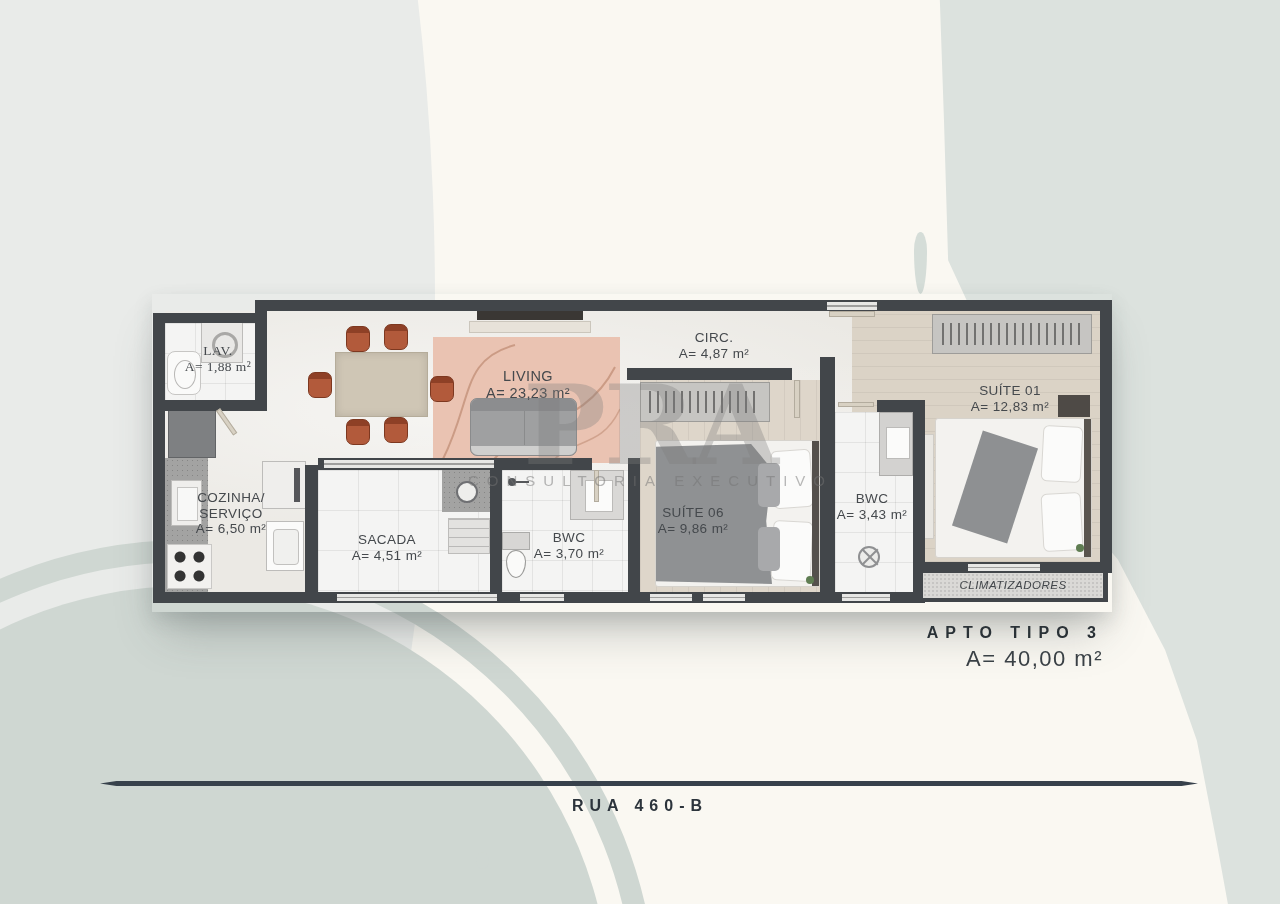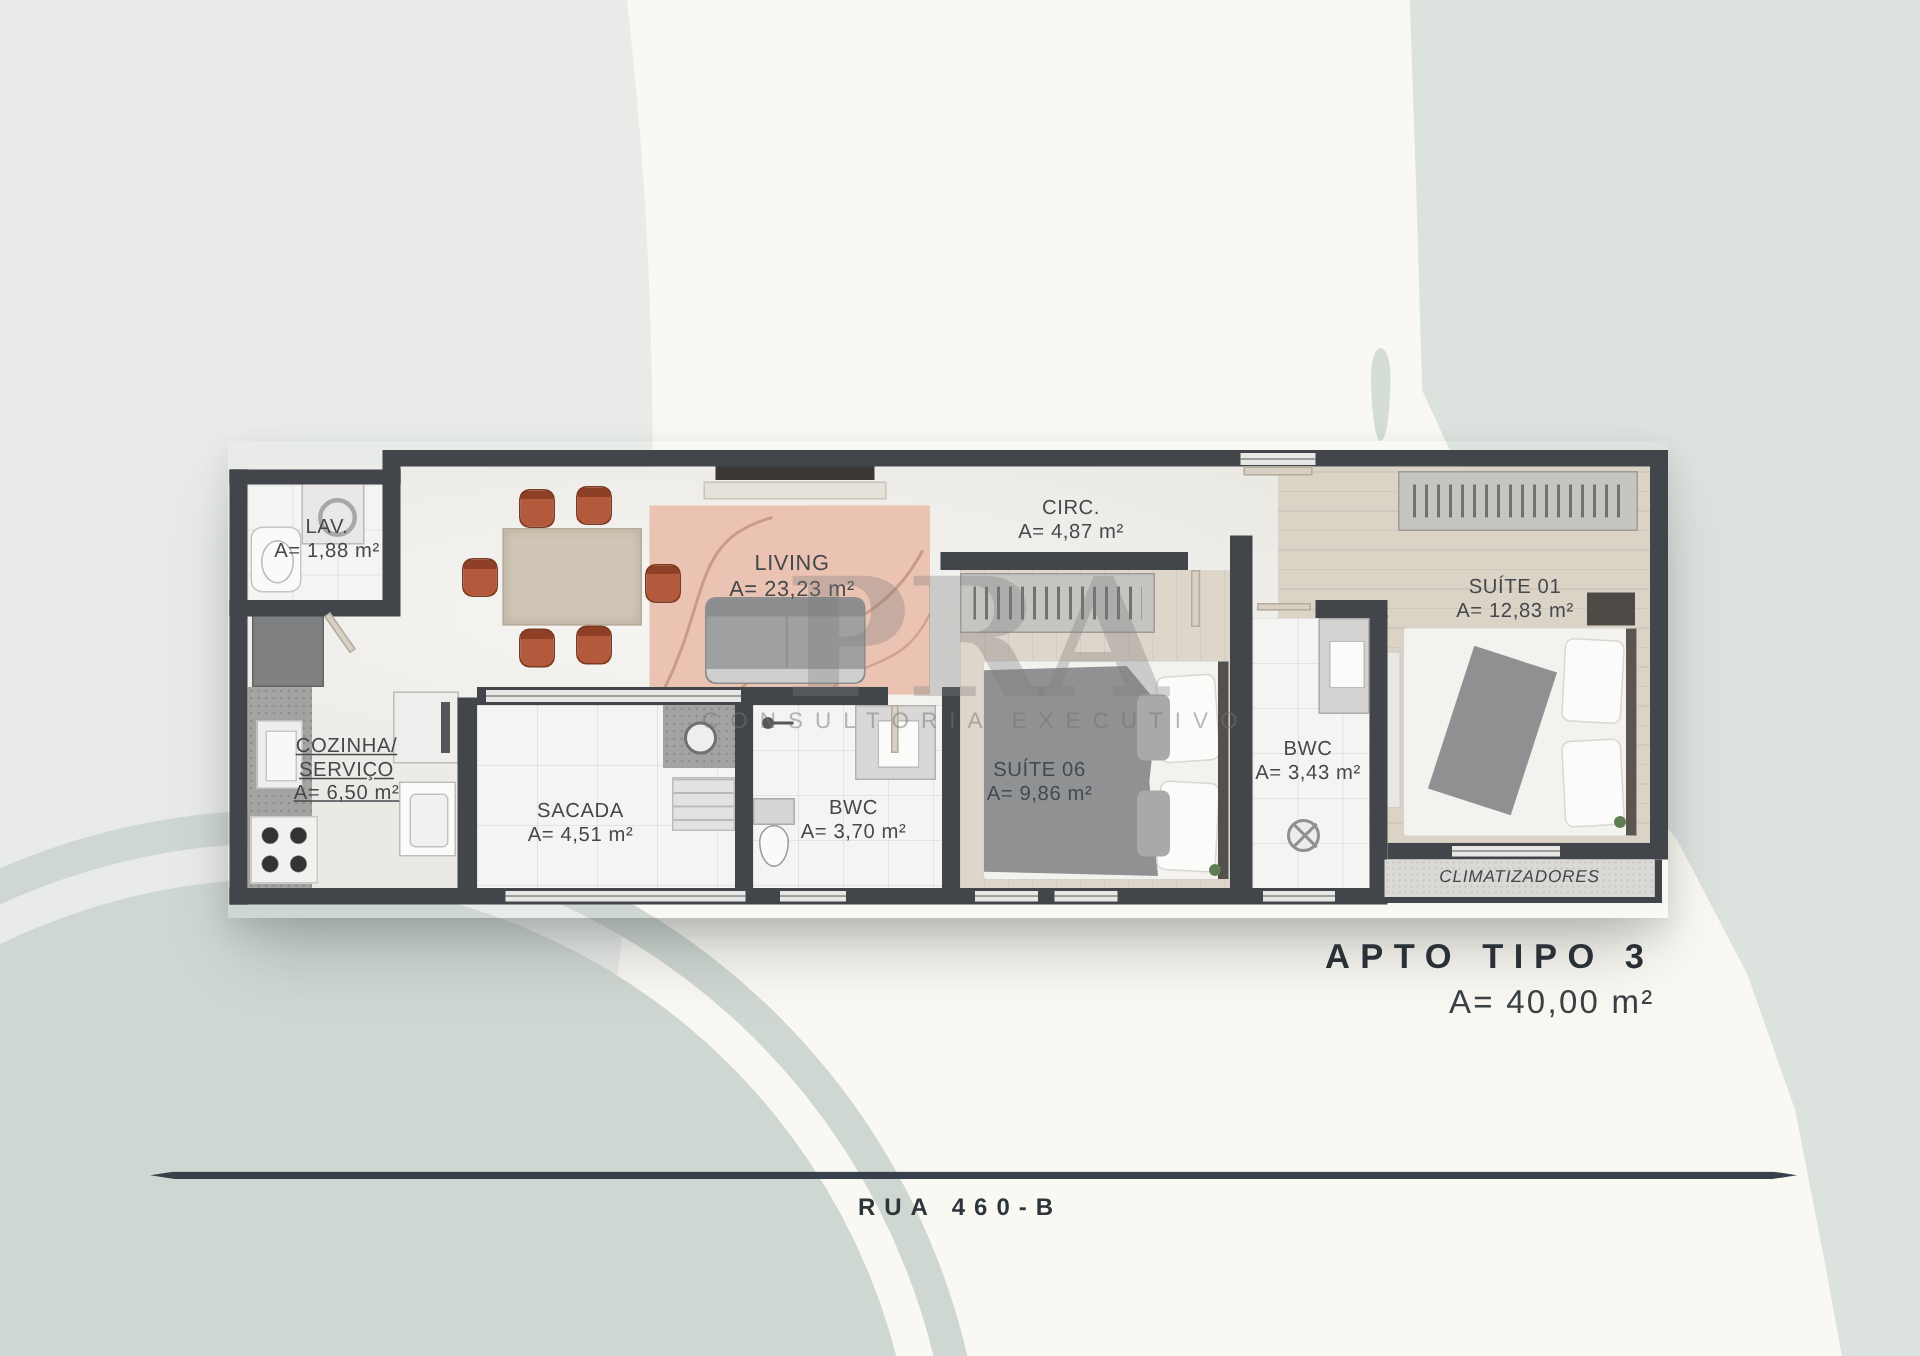--- a/index.html
+++ b/index.html
@@ -14,42 +14,42 @@
   .bg-ring{left:-283px;top:540px;width:940px;height:940px;border-radius:50%;border:22px solid #cfd7d2;background:transparent;z-index:3;box-sizing:border-box;}
   .bg-droplet{left:914px;top:232px;width:13px;height:62px;background:#d5ddd8;border-radius:50% 50% 50% 50%/30% 30% 70% 70%;z-index:3;}
   .bg-dot{left:476px;top:852px;width:13px;height:17px;background:#cfd7d2;border-radius:50%;z-index:3;}
   
   .street-line{left:100px;top:781px;width:1098px;height:5px;background:#37414b;z-index:6;
     clip-path:polygon(0 50%,1.5% 0,98.5% 0,100% 50%,98.5% 100%,1.5% 100%);}
   .street-label{left:640px;top:797px;transform:translateX(-50%);font-size:16px;font-weight:bold;
     letter-spacing:6px;color:#2c343c;z-index:7;white-space:nowrap;}
   
   .apto{right:177px;top:624px;text-align:right;z-index:7;}
-  .apto .t{font-size:23px;font-weight:bold;letter-spacing:7px;color:#272e34;white-space:nowrap;}
+  .apto .t{font-size:16px;font-weight:bold;letter-spacing:7px;color:#272e34;white-space:nowrap;}
   .apto .a{font-size:22px;letter-spacing:1.5px;color:#3a4146;margin-top:4px;white-space:nowrap;}
   
   .plan{left:152px;top:294px;width:960px;height:318px;z-index:10;
         box-shadow:0 28px 45px -12px rgba(70,80,78,.33),0 8px 18px rgba(70,80,78,.15);}
   .w{position:absolute;background:#42464a;z-index:30;}
   .win{position:absolute;background:#e7e7e5;z-index:31;
        background-image:linear-gradient(to bottom,transparent 42%,rgba(70,70,70,.45) 42%,rgba(70,70,70,.45) 58%,transparent 58%);}
   .leaf{position:absolute;background:#d8d1c3;border:1px solid #b3ac9e;z-index:32;box-sizing:border-box;}
   .floor{position:absolute;}
   .marble{background:#ebe9e4;background-image:radial-gradient(ellipse at 30% 35%,rgba(255,255,255,.55),transparent 55%),radial-gradient(ellipse at 72% 75%,rgba(255,255,255,.4),transparent 55%);z-index:10;}
   .wood-v{background:#ded6ca;background-image:repeating-linear-gradient(90deg,rgba(0,0,0,.05) 0,rgba(0,0,0,.05) 1px,transparent 1px,transparent 16px);z-index:11;}
   .wood-h{background:#dbd3c6;background-image:repeating-linear-gradient(0deg,rgba(0,0,0,.05) 0,rgba(0,0,0,.05) 1px,transparent 1px,transparent 13px);z-index:11;}
   .tile{background:#f4f4f3;background-image:linear-gradient(rgba(0,0,0,.07) 1px,transparent 1px),linear-gradient(90deg,rgba(0,0,0,.07) 1px,transparent 1px);background-size:40px 40px;z-index:12;}
   .tile-sm{background-size:30px 30px;}
   .furn{position:absolute;z-index:20;box-sizing:border-box;}
   .speckle{background-color:#a3a3a2;background-image:radial-gradient(#868685 .8px,transparent 1px);background-size:5px 5px;}
   .whitebox{background:#efeeec;border:1px solid #bdbcba;}
   .room-label{position:absolute;z-index:45;transform:translate(-50%,-50%);text-align:center;
     color:#45494d;font-size:13.5px;line-height:1.16;letter-spacing:.4px;white-space:nowrap;}
   .room-label .nm{display:block;}
-  .room-label.wrap{white-space:normal;width:96px;text-decoration:underline;}
+  .room-label.wrap{white-space:normal;width:96px;}
   .clim-strip{position:absolute;left:771px;top:279px;width:180px;height:25px;z-index:33;
     background-color:#dad9d6;background-image:radial-gradient(rgba(0,0,0,.09) .8px,transparent 1px);background-size:4px 4px;}
   .clim-label{position:absolute;left:861px;top:291px;transform:translate(-50%,-50%);z-index:45;
     font-style:italic;font-size:11.5px;letter-spacing:.5px;color:#43474b;white-space:nowrap;}
   .wardrobe{background:#c6c5c2;border:1px solid #9d9c99;}
   .wardrobe .rail{position:absolute;left:6%;right:6%;top:22%;bottom:22%;
     background-image:repeating-linear-gradient(90deg,rgba(45,45,45,.55) 0,rgba(45,45,45,.55) 2px,transparent 2px,transparent 8px);}
   .bed-base{background:#f3f2ef;border:1px solid #d6d3cd;border-radius:3px;}
   .pillow{position:absolute;background:#fbfbfa;border:1px solid #d9d7d3;border-radius:6px;}
   .chair{position:absolute;width:24px;height:26px;background:linear-gradient(#8e4026 0 6px,#b25a3b 6px);border-radius:7px;border:1px solid #7d3820;box-sizing:border-box;z-index:21;}
@@ -203,21 +203,21 @@
     <div class="leaf" style="left:686px;top:108px;width:36px;height:5px;"></div>
     <div class="leaf" style="left:442px;top:176px;width:5px;height:32px;"></div>
     <div class="leaf" style="left:64px;top:117px;width:5px;height:30px;transform:rotate(-35deg);transform-origin:top left;"></div>
 
     <div class="w" style="left:765px;top:279px;width:6px;height:29px;"></div>
     <div class="w" style="left:951px;top:279px;width:5px;height:29px;"></div>
     <div class="clim-strip"></div>
     <div class="w" style="left:765px;top:304px;width:191px;height:4px;"></div>
     <div class="clim-label">CLIMATIZADORES</div>
 
-    <div class="room-label" style="left:66px;top:65px;">
+    <div class="room-label" style="left:66px;top:65px;font-family:Liberation Serif, serif;">
       <span class="nm">LAV.</span>
       <span class="ar">A= 1,88 m²</span>
     </div>
     <div class="room-label wrap" style="left:79px;top:219px;">
       <span class="nm">COZINHA/ SERVIÇO</span>
       <span class="ar">A= 6,50 m²</span>
     </div>
     <div class="room-label" style="left:376px;top:73px;font-size:14.5px;margin-top:18px;">
       <span class="nm">LIVING</span>
       <span class="ar">A= 23,23 m²</span>

